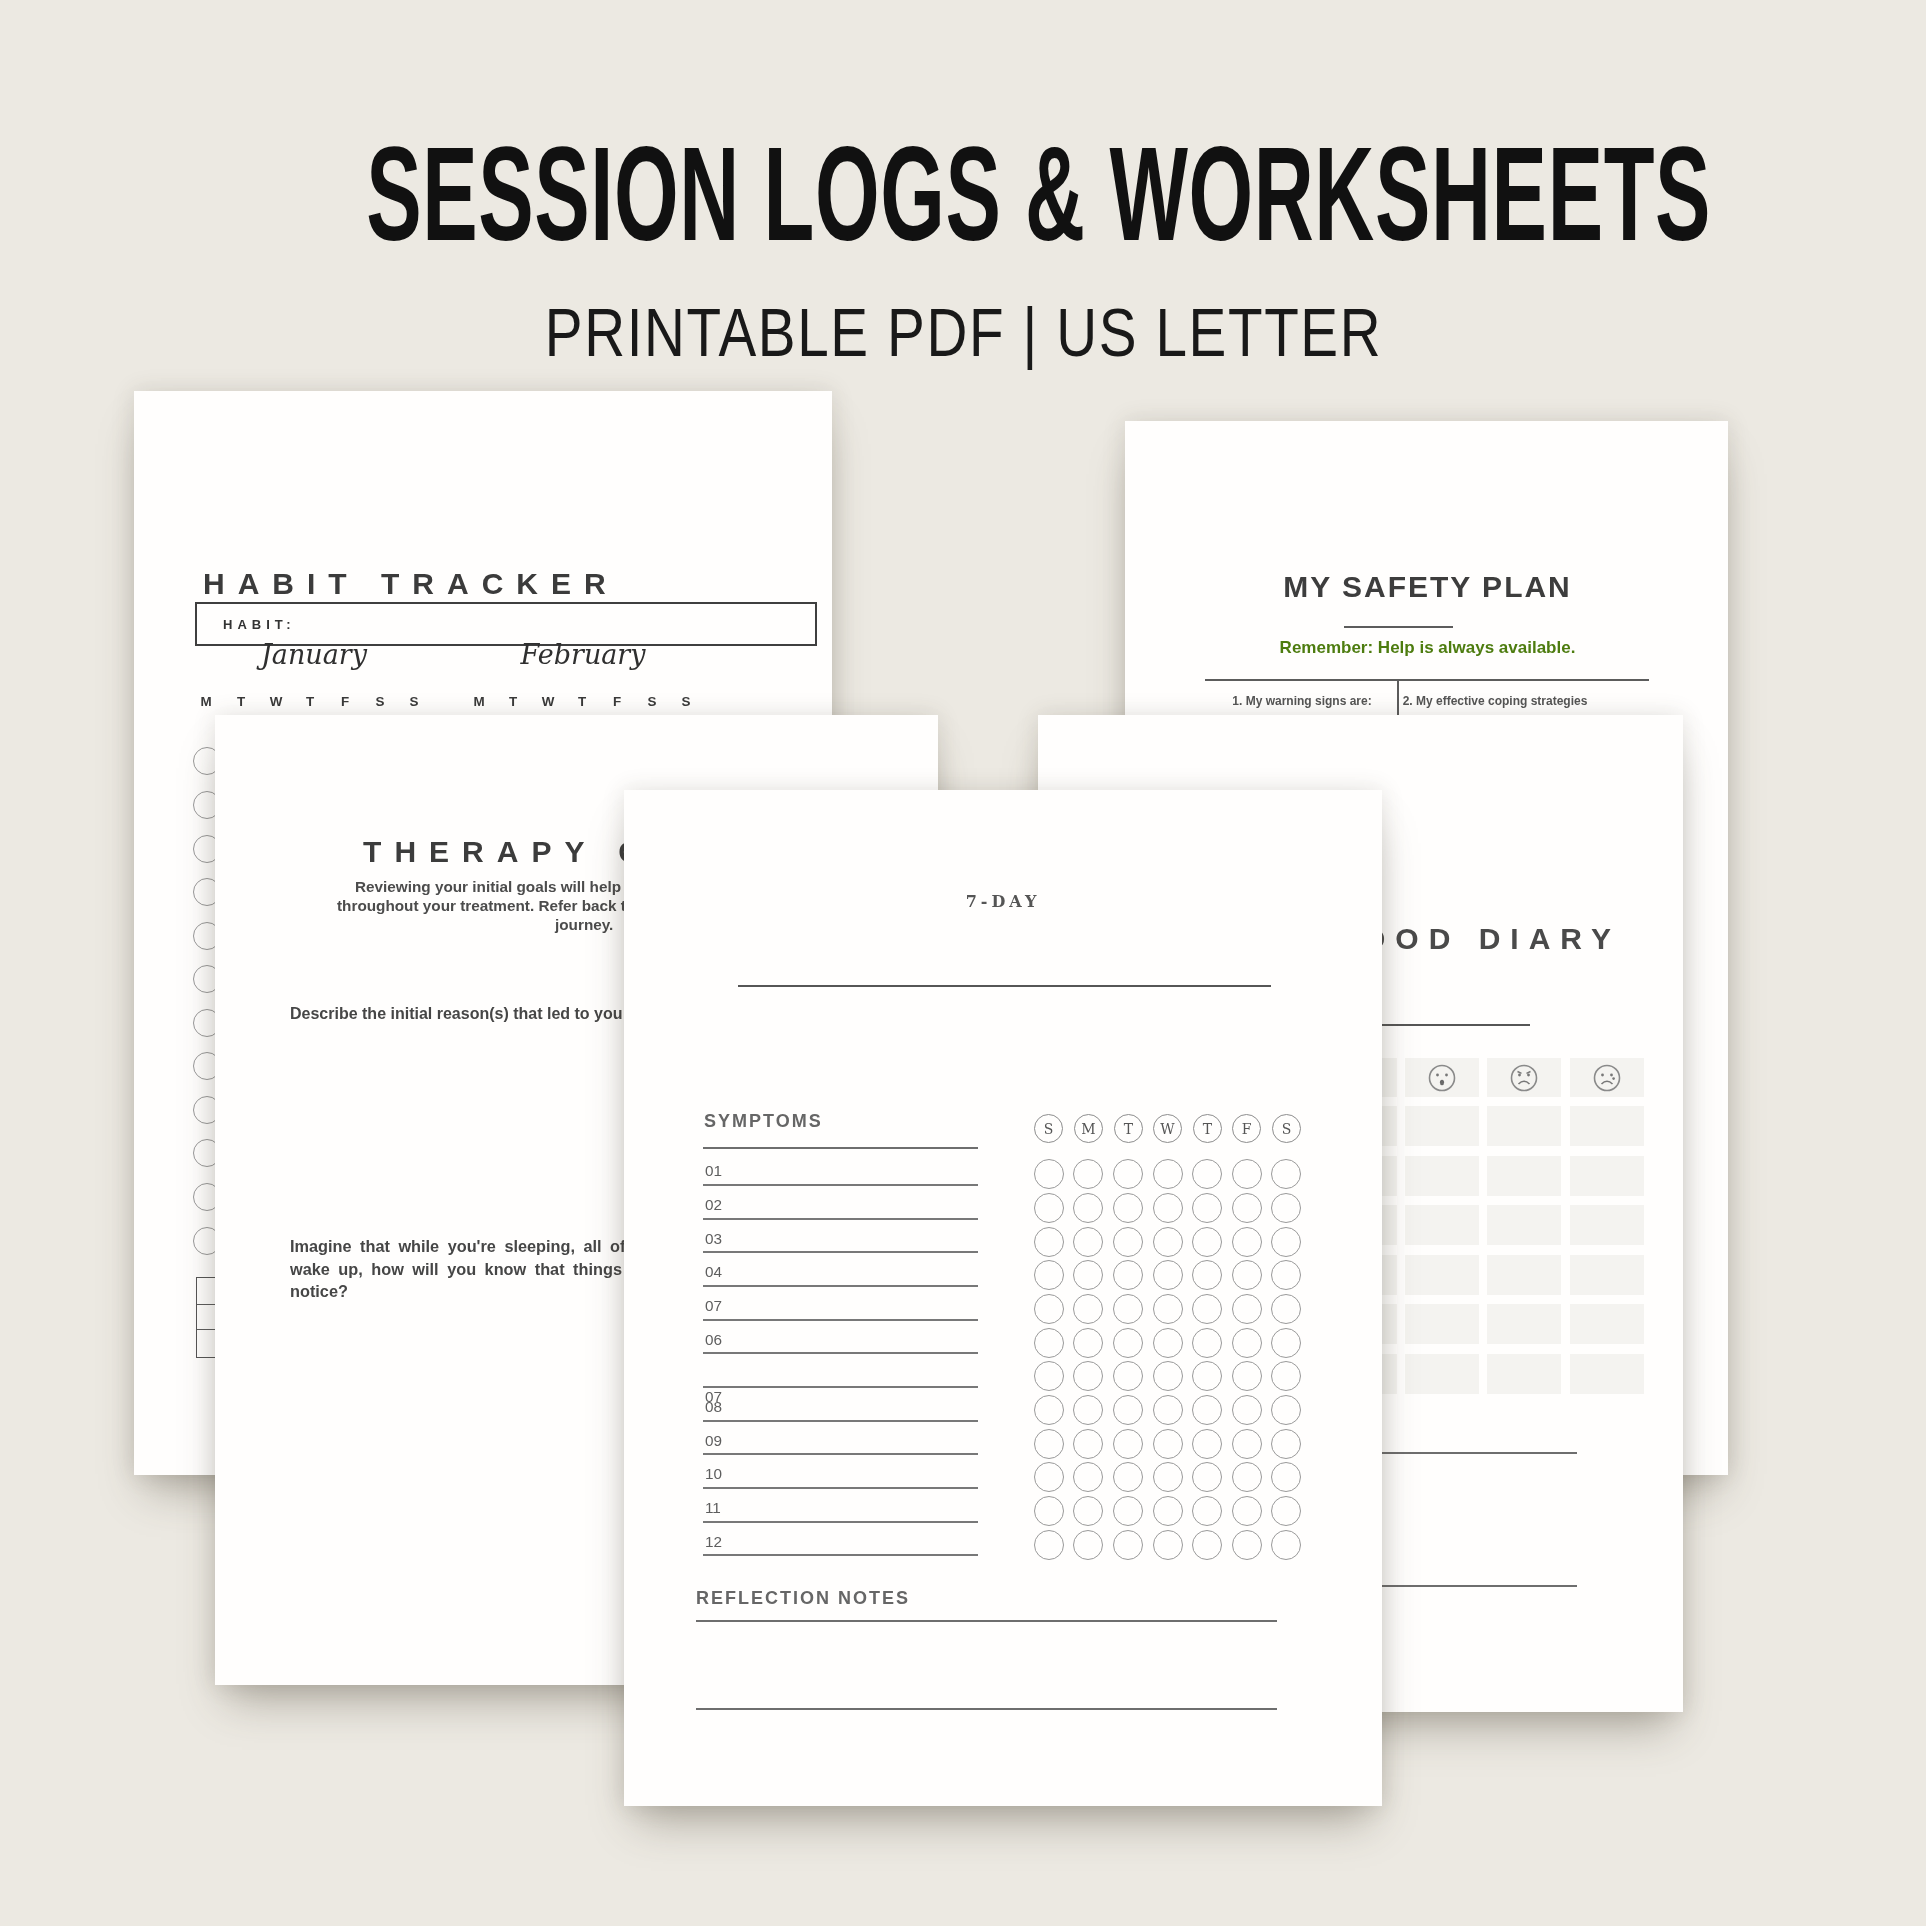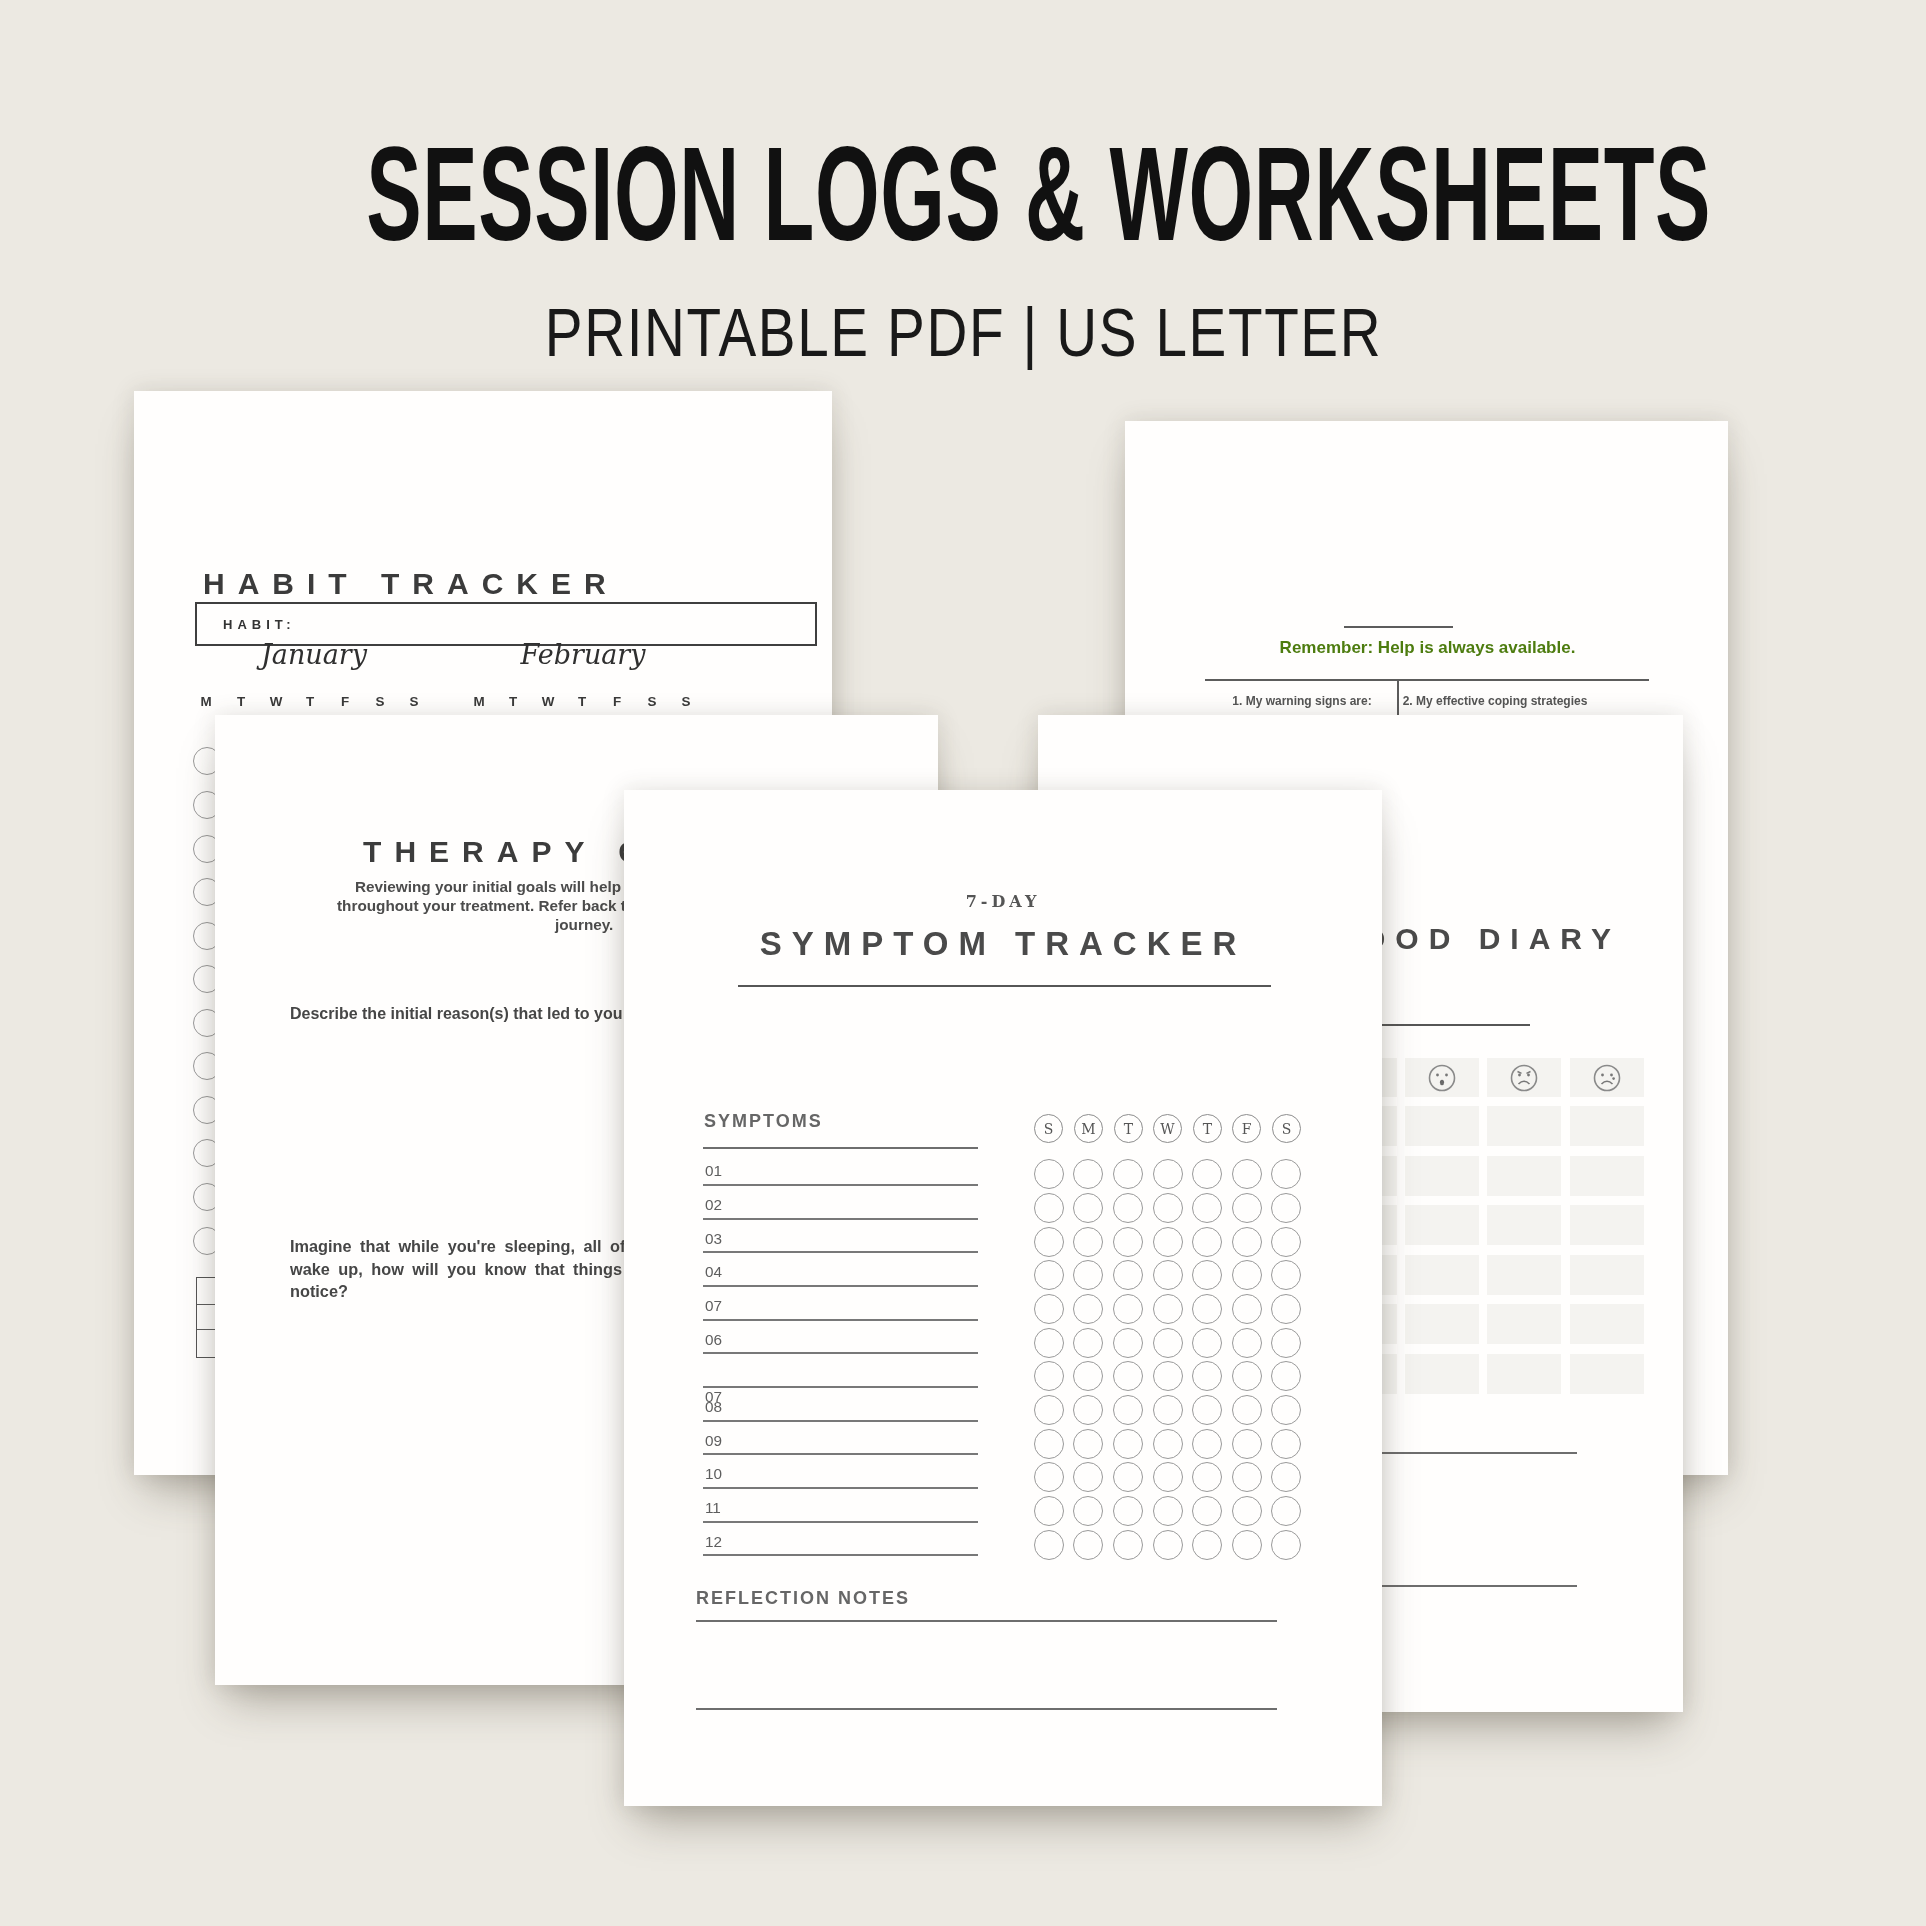--- a/index.html
+++ b/index.html
@@ -276,20 +276,21 @@
         <div class="circ" style="left: 505px; top: 836px; width: 26px; height: 26px;"></div>
         <div class="circ" style="left: 540px; top: 836px; width: 26px; height: 26px;"></div>
       </div>
     <div class="abs mini-table">
       <div class="hline" style="top:26px;"></div>
       <div class="hline" style="top:51px;"></div>
     </div>
   </div>
 
   <div class="page" id="safety-page">
+    <div class="abs safety-center safety-title nw">MY SAFETY PLAN</div>
     <div class="abs hline safety-underline"></div>
     <div class="abs safety-center safety-remember nw">Remember: Help is always available.</div>
     <div class="abs hline safety-topline"></div>
     <div class="abs safety-vline"></div>
     <div class="abs safety-col nw" style="left:78px;width:198px;">1. My warning signs are:</div>
     <div class="abs safety-col nw" style="left:271px;width:198px;">2. My effective coping strategies</div>
   </div>
 
   <div class="page" id="therapy-page">
     <div class="abs nw therapy-title">THERAPY GOALS</div>
@@ -396,21 +397,20 @@
         <div class="cell" style="left: 367px; top: 639px; width: 74px; height: 40px;"></div>
         <div class="cell" style="left: 449px; top: 639px; width: 74px; height: 40px;"></div>
         <div class="cell" style="left: 532px; top: 639px; width: 74px; height: 40px;"></div>
       </div>
     <div class="mood-noteline" style="top:737px;"></div>
     <div class="mood-noteline" style="top:870px;"></div>
   </div>
 
   <div class="page" id="symptom-page">
     <div class="abs nw sym-eyebrow">7-DAY</div>
-    <div class="abs nw sym-title">SYMPTOM TRACKER</div>
     <div class="abs sym-underline"></div>
     <div class="abs nw sym-label">SYMPTOMS</div>
     <div class="abs sym-headline"></div>
     <div id="sym-rows">
         <div class="sym-num" style="left: 81px; top: 372px;">01</div>
         <div class="sym-rowline" style="top: 394px;"></div>
         <div class="sym-num" style="left: 81px; top: 406px;">02</div>
         <div class="sym-rowline" style="top: 428px;"></div>
         <div class="sym-num" style="left: 81px; top: 440px;">03</div>
         <div class="sym-rowline" style="top: 461px;"></div>

